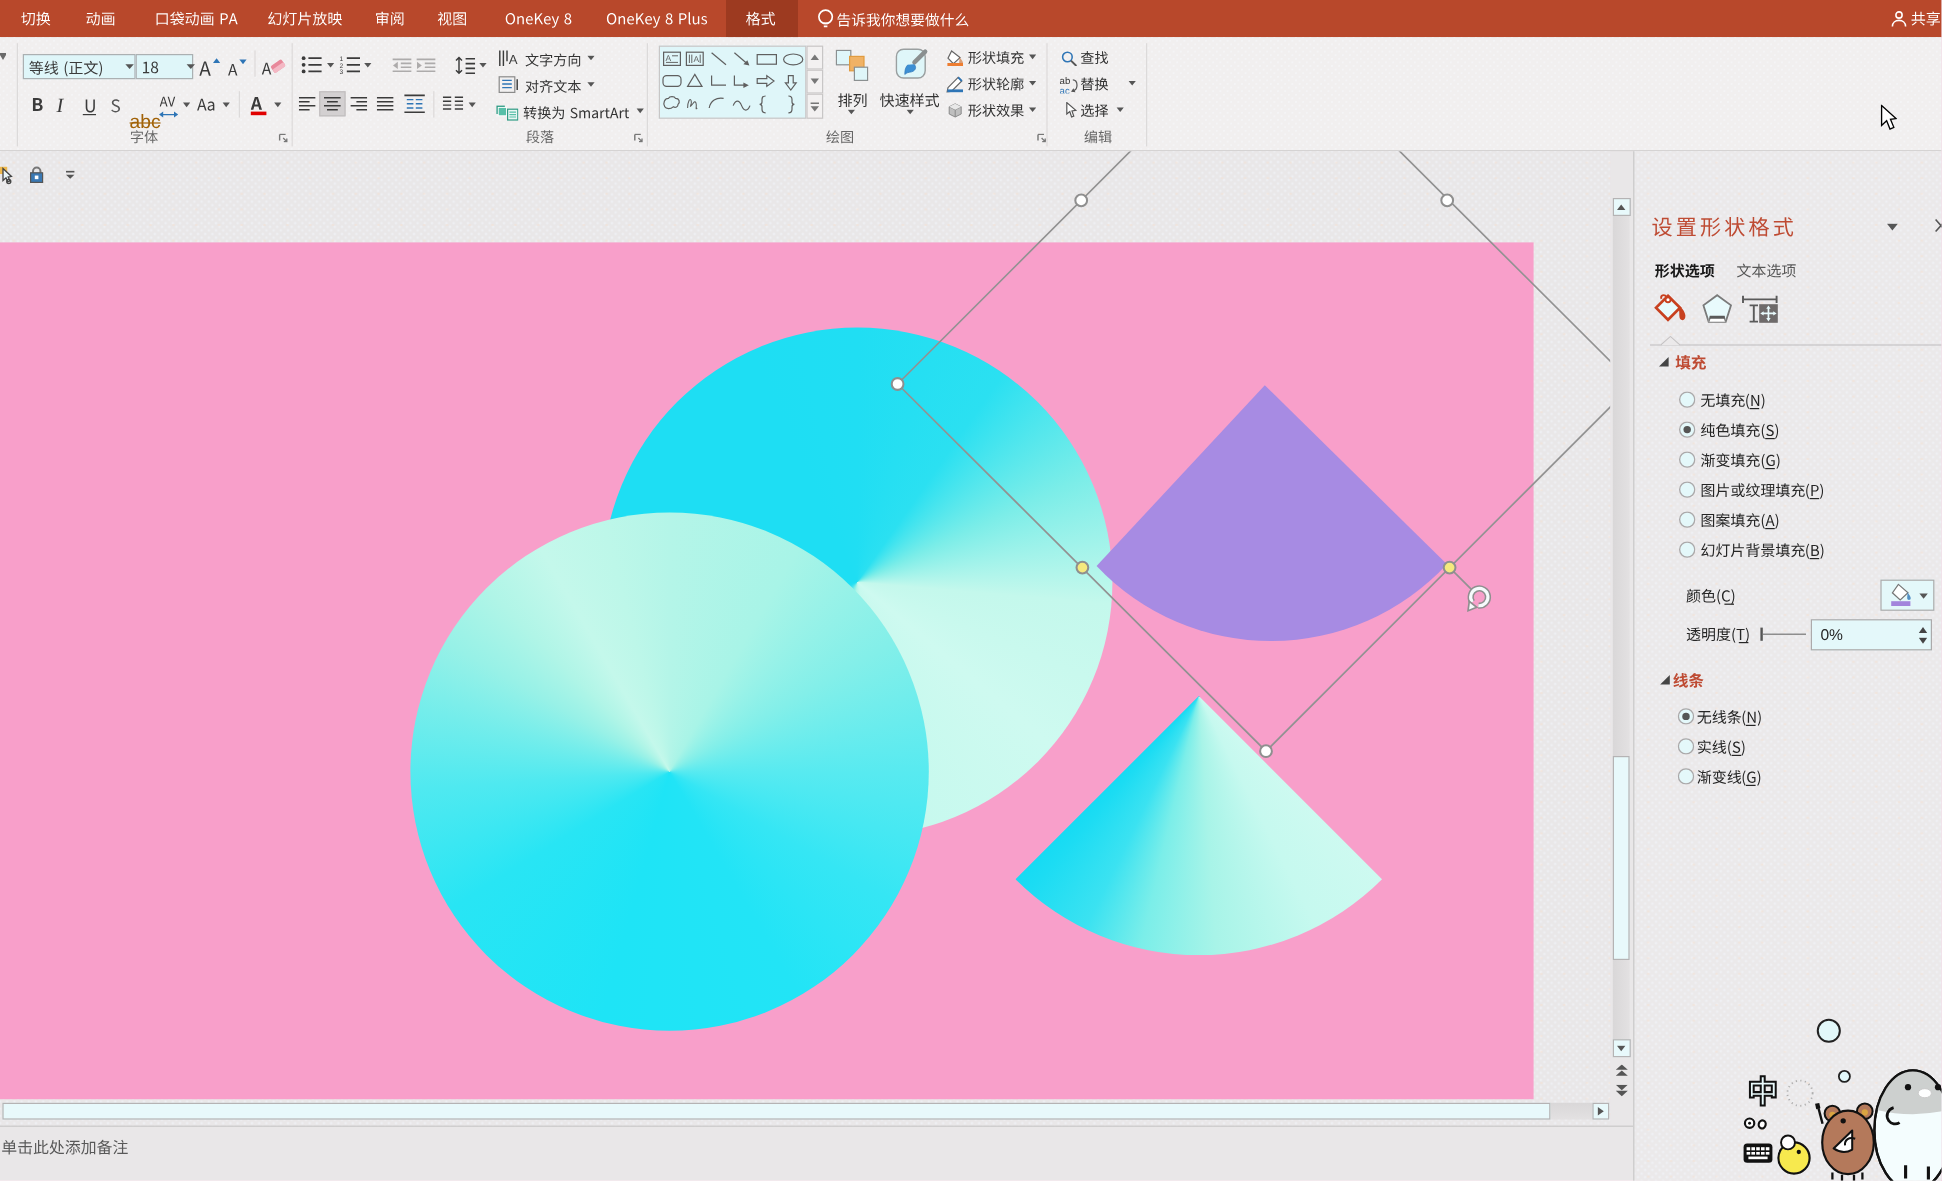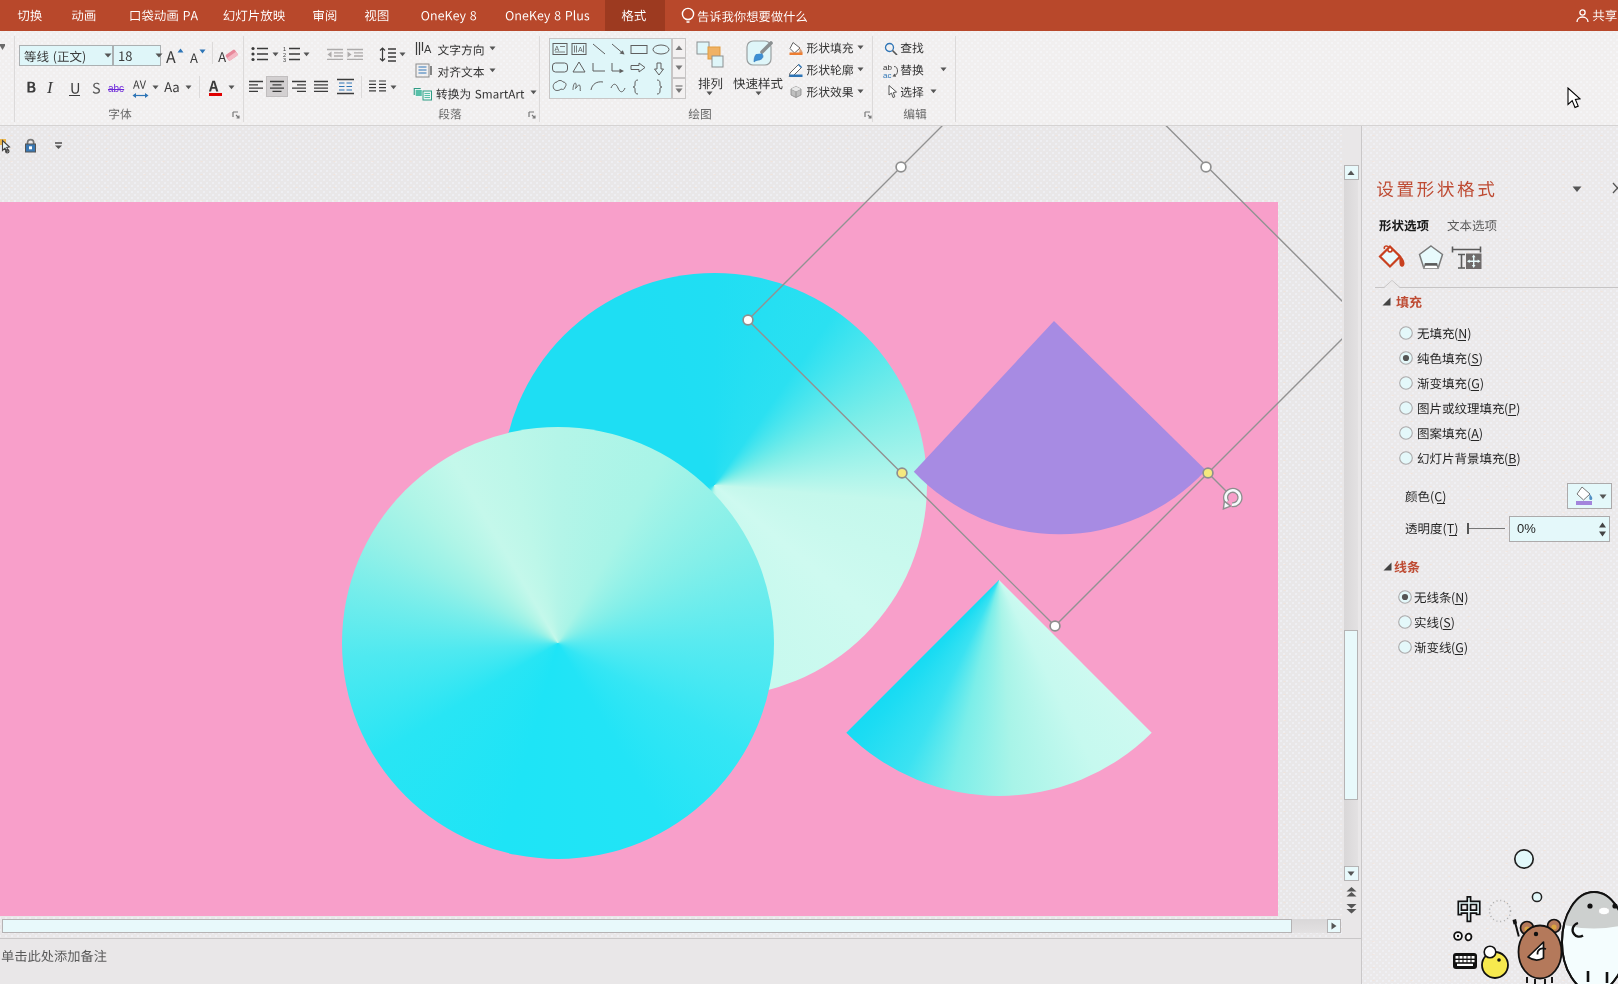--- a/index.html
+++ b/index.html
@@ -180,21 +180,21 @@
       <g fill="#3b3b3b">
         <path transform="translate(0.00 0)scale(0.014500)" d="M361 13C510 13 624 -67 624 -302V-733H535V-300C535 -124 458 -68 361 -68C265 -68 190 -124 190 -300V-733H98V-302C98 -67 211 13 361 13Z"></path>
       </g>
     </svg>
     <div class="ab" style="left:69px;top:94.5px;width:11px;height:1.3px;background:#3b3b3b"></div>
     <svg class="tx" style="left:92.0px;top:77.6px;" width="11" height="20" viewBox="0 -15.37 11 19.72">
       <g fill="#555">
         <path transform="translate(0.00 0)scale(0.014500)" d="M304 13C457 13 553 -79 553 -195C553 -304 487 -354 402 -391L298 -436C241 -460 176 -487 176 -559C176 -624 230 -665 313 -665C381 -665 435 -639 480 -597L528 -656C477 -709 400 -746 313 -746C180 -746 82 -665 82 -552C82 -445 163 -393 231 -364L336 -318C406 -287 459 -263 459 -187C459 -116 402 -68 305 -68C229 -68 155 -104 103 -159L48 -95C111 -29 200 13 304 13Z"></path>
       </g>
     </svg>
-    <div class="tx" style="left:108px;top:83px;font-size:10px;color:#6d28d9;text-decoration:line-through">abc</div>
+    <div class="tx" style="left:108px;top:94px;font-size:16px;color:#a16207;text-decoration:line-through">abc</div>
     <svg class="tx" style="left:133.0px;top:77.3px;" width="15" height="15" viewBox="0 -11.66 15 14.96">
       <g fill="#3b3b3b">
         <path transform="translate(0.00 0)scale(0.011000)" d="M4 0H97L168 -224H436L506 0H604L355 -733H252ZM191 -297 227 -410C253 -493 277 -572 300 -658H304C328 -573 351 -493 378 -410L413 -297Z"></path>
         <path transform="translate(6.69 0)scale(0.011000)" d="M235 0H342L575 -733H481L363 -336C338 -250 320 -180 292 -94H288C261 -180 242 -250 217 -336L98 -733H1Z"></path>
       </g>
     </svg>
     <svg class="ab" style="left:132px;top:92px" width="17" height="7" viewBox="0 0 17 7">
 <path d="M2.5 3.5h12" stroke="#2E75B6" stroke-width="1.2"></path>
       <polygon points="0.5,3.5 4,1 4,6" fill="#2E75B6"></polygon>
 <polygon points="16.5,3.5 13,1 13,6" fill="#2E75B6"></polygon>

